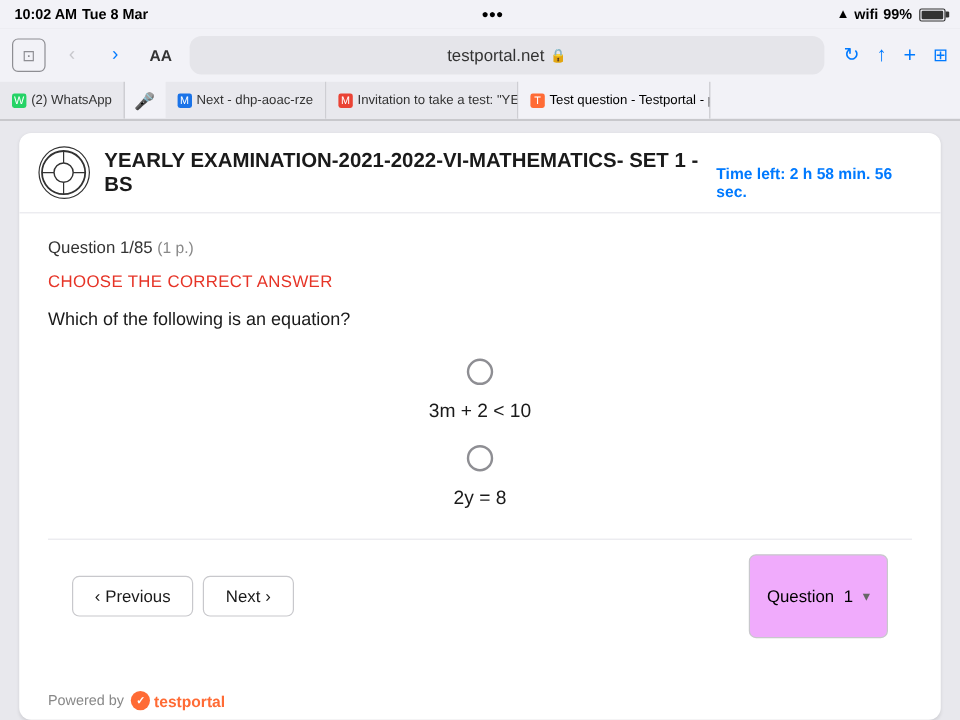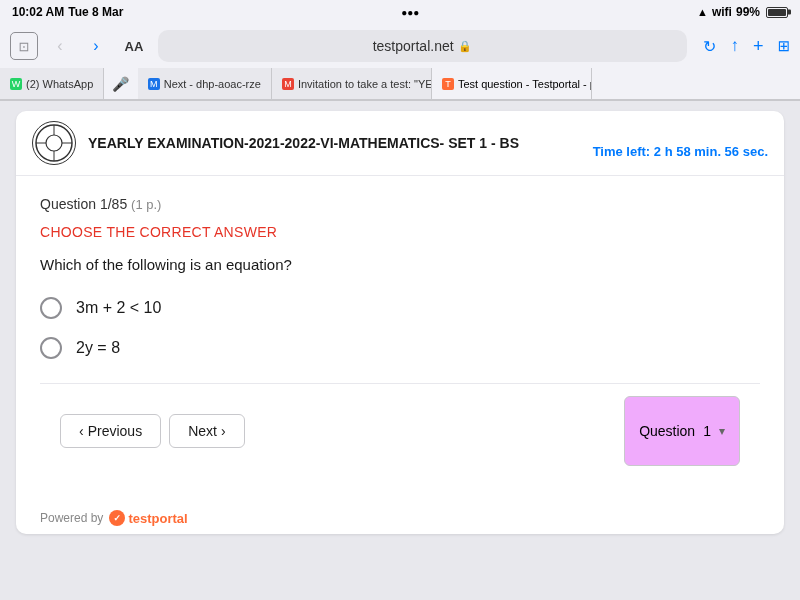--- a/index.html
+++ b/index.html
@@ -206,21 +206,21 @@
       border-radius: 50%;
       display: flex;
       align-items: center;
       justify-content: center;
       font-size: 8px;
       text-align: center;
       color: #333;
       font-weight: 600;
     }
     .exam-title {
-      font-size: 14px;
+      font-size: 17px;
       font-weight: 600;
       color: #1a1a1a;
     }
     .time-left {
       font-size: 13px;
       color: #333;
       margin-top: 16px;
     }
     .time-left span {
       color: #007aff;
@@ -260,20 +260,21 @@
       display: flex;
       flex-direction: column;
       gap: 18px;
       margin-bottom: 24px;
     }
     .option {
       display: flex;
       align-items: center;
       gap: 14px;
       cursor: pointer;
+      flex-direction: column;
     }
     .option-radio {
       width: 22px;
       height: 22px;
       border: 2px solid #8e8e93;
       border-radius: 50%;
       flex-shrink: 0;
       background: white;
     }
     .option-text {

